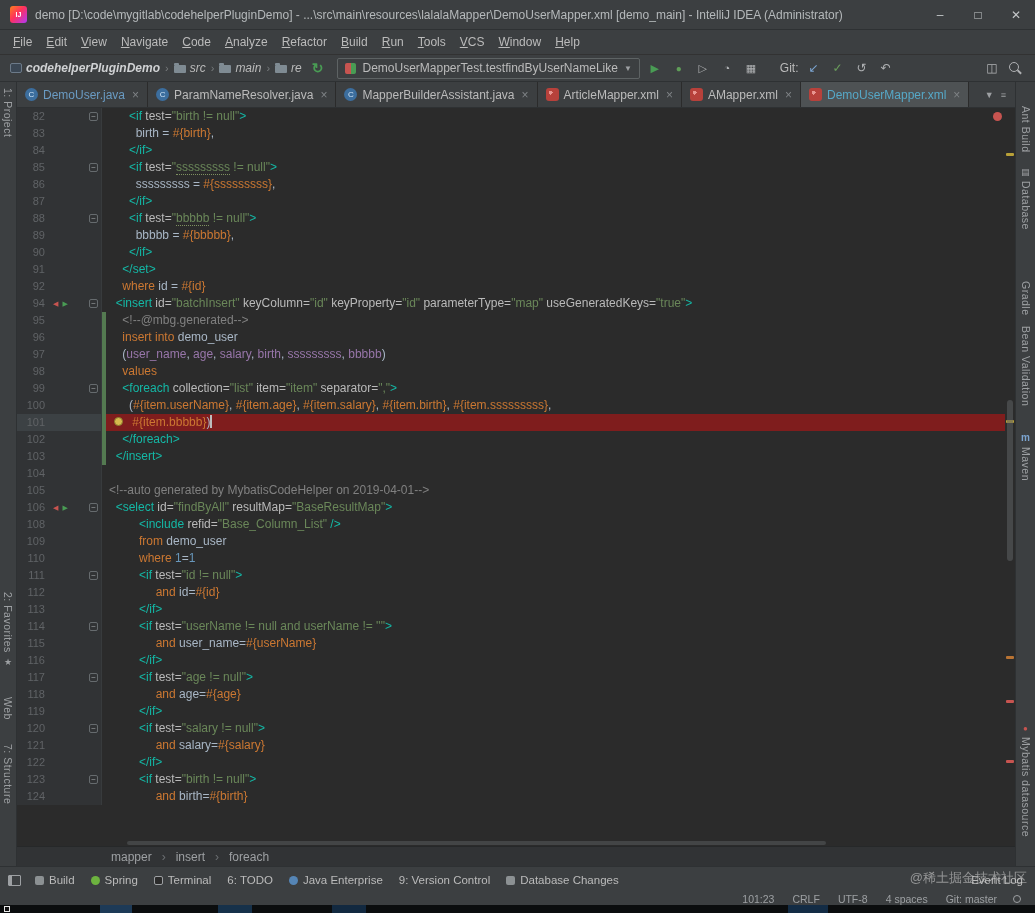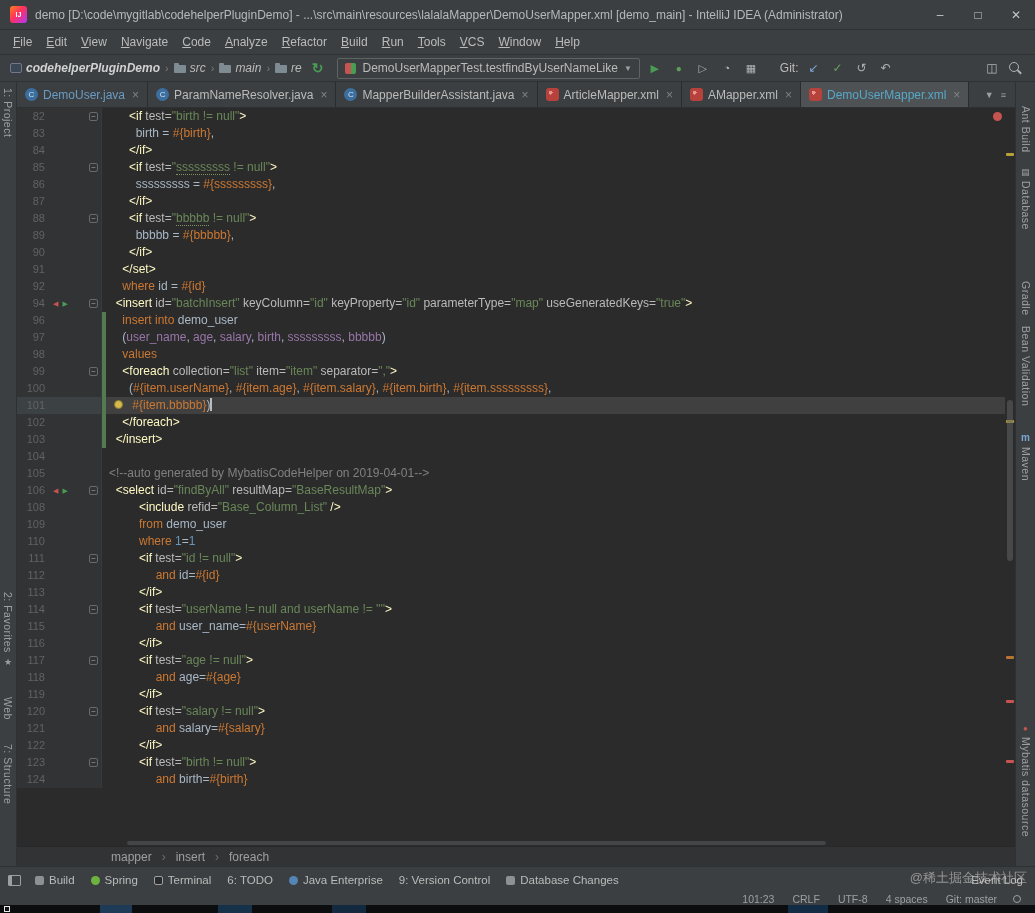--- a/index.html
+++ b/index.html
@@ -73,32 +73,32 @@
 .fico.class-icon{background:#3c6e9e;color:#cfe3f5;font-size:8px;}
 .fico.mybatis-file-icon{border-radius:3px;background:radial-gradient(circle at 35% 35%,#e8948f 0 2px,#b7413b 2px);}
 .tab-close{color:#7f8386;font-size:12px;margin-left:2px;}
 .tab-end{margin-left:auto;display:flex;align-items:center;gap:7px;padding:0 9px;color:#9da0a3;}
 .tei{font-size:9px;color:#9da0a3;}
 
 .editor{flex:1;position:relative;background:#2b2b2b;overflow:hidden;font-family:Liberation Sans, sans-serif;font-size:12px;}
 .code-area{position:absolute;left:0;top:0;right:10px;bottom:7px;overflow:hidden;}
 .line{display:flex;height:17px;line-height:17px;white-space:pre;}
 .line .ln,.line .gz,.line .fz{background:#313335;}
-.line.current{background:#404040;}
+.line.current{background:#7f1d1d;}
 .line.current .ln,.line.current .gz,.line.current .fz{background:#3c4144;}
 .ln{width:33px;flex:none;text-align:right;padding-right:5px;color:#606366;font-size:11px;}
 .gz{width:36px;flex:none;display:flex;align-items:center;gap:4px;padding-left:3px;}
 .nav-red{color:#c75450;font-size:7px;}
 .nav-green{color:#499c54;font-size:7px;}
 .fz{width:16px;flex:none;display:flex;align-items:center;justify-content:center;border-right:1px solid #383b3d;}
 .fold-box{width:9px;height:9px;border:1px solid #666b6e;border-radius:2px;font-size:8px;line-height:7px;text-align:center;color:#9da0a3;}
 .chg{width:4px;flex:none;}
 .chg.on{background:#547a51;}
 .codecell{flex:1;position:relative;padding-left:3px;color:#a9b7c6;}
-.tk-tag{color:#fef9c3}.tk-attr{color:#bababa}.tk-str{color:#6a8759}
+.tk-tag{color:#14b8a6}.tk-attr{color:#bababa}.tk-str{color:#6a8759}
 .tk-stru{color:#6a8759;border-bottom:1px dotted #7e9160}
 .tk-cmt{color:#808080}.tk-kw{color:#cc7832}.tk-txt{color:#a9b7c6}
 .tk-col{color:#9876aa}.tk-param{color:#cc7832}.tk-num{color:#6897bb}
 .bulb{position:absolute;left:8px;top:3px;width:9px;height:9px;border-radius:50%;background:#d6b94d;border:1px solid #8a7a2e;}
 .caret{display:inline-block;width:2px;height:13px;background:#bcbcbc;vertical-align:-2px;}
 .vscroll{position:absolute;top:0;right:0;width:10px;bottom:7px;}
 .vthumb{position:absolute;left:2px;right:2px;top:40%;height:22%;background:#5c6062;opacity:.55;border-radius:4px;}
 .smark{position:absolute;left:1px;width:8px;height:3px;border-radius:1px;}
 .smark.y{background:#b8a038;}.smark.o{background:#b87333;}.smark.r{background:#c75450;}
 .err-badge{position:absolute;top:4px;right:13px;width:9px;height:9px;border-radius:50%;background:#c75450;}
@@ -277,20 +277,21 @@
             <div class="line"><span class="ln">84</span><span class="gz"></span><span class="fz"></span><span class="chg"></span><span class="codecell"><span class="tk-txt">      </span><span class="tk-tag">&lt;/if&gt;</span></span></div>
             <div class="line"><span class="ln">85</span><span class="gz"></span><span class="fz"><span class="fold-box">−</span></span><span class="chg"></span><span class="codecell"><span class="tk-txt">      </span><span class="tk-tag">&lt;if</span><span class="tk-attr"> test=</span><span class="tk-str">"</span><span class="tk-stru">sssssssss</span><span class="tk-str"> != null"</span><span class="tk-tag">&gt;</span></span></div>
             <div class="line"><span class="ln">86</span><span class="gz"></span><span class="fz"></span><span class="chg"></span><span class="codecell"><span class="tk-txt">        sssssssss = </span><span class="tk-param">#{sssssssss}</span><span class="tk-txt">,</span></span></div>
             <div class="line"><span class="ln">87</span><span class="gz"></span><span class="fz"></span><span class="chg"></span><span class="codecell"><span class="tk-txt">      </span><span class="tk-tag">&lt;/if&gt;</span></span></div>
             <div class="line"><span class="ln">88</span><span class="gz"></span><span class="fz"><span class="fold-box">−</span></span><span class="chg"></span><span class="codecell"><span class="tk-txt">      </span><span class="tk-tag">&lt;if</span><span class="tk-attr"> test=</span><span class="tk-str">"</span><span class="tk-stru">bbbbb</span><span class="tk-str"> != null"</span><span class="tk-tag">&gt;</span></span></div>
             <div class="line"><span class="ln">89</span><span class="gz"></span><span class="fz"></span><span class="chg"></span><span class="codecell"><span class="tk-txt">        bbbbb = </span><span class="tk-param">#{bbbbb}</span><span class="tk-txt">,</span></span></div>
             <div class="line"><span class="ln">90</span><span class="gz"></span><span class="fz"></span><span class="chg"></span><span class="codecell"><span class="tk-txt">      </span><span class="tk-tag">&lt;/if&gt;</span></span></div>
             <div class="line"><span class="ln">91</span><span class="gz"></span><span class="fz"></span><span class="chg"></span><span class="codecell"><span class="tk-txt">    </span><span class="tk-tag">&lt;/set&gt;</span></span></div>
             <div class="line"><span class="ln">92</span><span class="gz"></span><span class="fz"></span><span class="chg"></span><span class="codecell"><span class="tk-txt">    </span><span class="tk-kw">where</span><span class="tk-txt"> id = </span><span class="tk-param">#{id}</span></span></div>
             <div class="line"><span class="ln">94</span><span class="gz"><span class="nav-red">◀</span><span class="nav-green">▶</span></span><span class="fz"><span class="fold-box">−</span></span><span class="chg"></span><span class="codecell"><span class="tk-txt">  </span><span class="tk-tag">&lt;insert</span><span class="tk-attr"> id=</span><span class="tk-str">"batchInsert"</span><span class="tk-attr"> keyColumn=</span><span class="tk-str">"id"</span><span class="tk-attr"> keyProperty=</span><span class="tk-str">"id"</span><span class="tk-attr"> parameterType=</span><span class="tk-str">"map"</span><span class="tk-attr"> useGeneratedKeys=</span><span class="tk-str">"true"</span><span class="tk-tag">&gt;</span></span></div>
+            <div class="line"><span class="ln">95</span><span class="gz"></span><span class="fz"></span><span class="chg on"></span><span class="codecell"><span class="tk-txt">    </span><span class="tk-cmt">&lt;!--@mbg.generated--&gt;</span></span></div>
             <div class="line"><span class="ln">96</span><span class="gz"></span><span class="fz"></span><span class="chg on"></span><span class="codecell"><span class="tk-txt">    </span><span class="tk-kw">insert into</span><span class="tk-txt"> demo_user</span></span></div>
             <div class="line"><span class="ln">97</span><span class="gz"></span><span class="fz"></span><span class="chg on"></span><span class="codecell"><span class="tk-txt">    (</span><span class="tk-col">user_name</span><span class="tk-txt">, </span><span class="tk-col">age</span><span class="tk-txt">, </span><span class="tk-col">salary</span><span class="tk-txt">, </span><span class="tk-col">birth</span><span class="tk-txt">, </span><span class="tk-col">sssssssss</span><span class="tk-txt">, </span><span class="tk-col">bbbbb</span><span class="tk-txt">)</span></span></div>
             <div class="line"><span class="ln">98</span><span class="gz"></span><span class="fz"></span><span class="chg on"></span><span class="codecell"><span class="tk-txt">    </span><span class="tk-kw">values</span></span></div>
             <div class="line"><span class="ln">99</span><span class="gz"></span><span class="fz"><span class="fold-box">−</span></span><span class="chg on"></span><span class="codecell"><span class="tk-txt">    </span><span class="tk-tag">&lt;foreach</span><span class="tk-attr"> collection=</span><span class="tk-str">"list"</span><span class="tk-attr"> item=</span><span class="tk-str">"item"</span><span class="tk-attr"> separator=</span><span class="tk-str">","</span><span class="tk-tag">&gt;</span></span></div>
             <div class="line"><span class="ln">100</span><span class="gz"></span><span class="fz"></span><span class="chg on"></span><span class="codecell"><span class="tk-txt">      (</span><span class="tk-param">#{item.userName}</span><span class="tk-txt">, </span><span class="tk-param">#{item.age}</span><span class="tk-txt">, </span><span class="tk-param">#{item.salary}</span><span class="tk-txt">, </span><span class="tk-param">#{item.birth}</span><span class="tk-txt">, </span><span class="tk-param">#{item.sssssssss}</span><span class="tk-txt">,</span></span></div>
             <div class="line current"><span class="ln">101</span><span class="gz"></span><span class="fz"></span><span class="chg on"></span><span class="codecell"><span class="bulb"></span><span class="tk-txt">       </span><span class="tk-param">#{item.bbbbb}</span><span class="tk-txt">)</span><span class="caret"></span></span></div>
             <div class="line"><span class="ln">102</span><span class="gz"></span><span class="fz"></span><span class="chg on"></span><span class="codecell"><span class="tk-txt">    </span><span class="tk-tag">&lt;/foreach&gt;</span></span></div>
             <div class="line"><span class="ln">103</span><span class="gz"></span><span class="fz"></span><span class="chg on"></span><span class="codecell"><span class="tk-txt">  </span><span class="tk-tag">&lt;/insert&gt;</span></span></div>
             <div class="line"><span class="ln">104</span><span class="gz"></span><span class="fz"></span><span class="chg"></span><span class="codecell"></span></div>
             <div class="line"><span class="ln">105</span><span class="gz"></span><span class="fz"></span><span class="chg"></span><span class="codecell"><span class="tk-cmt">&lt;!--auto generated by MybatisCodeHelper on 2019-04-01--&gt;</span></span></div>

